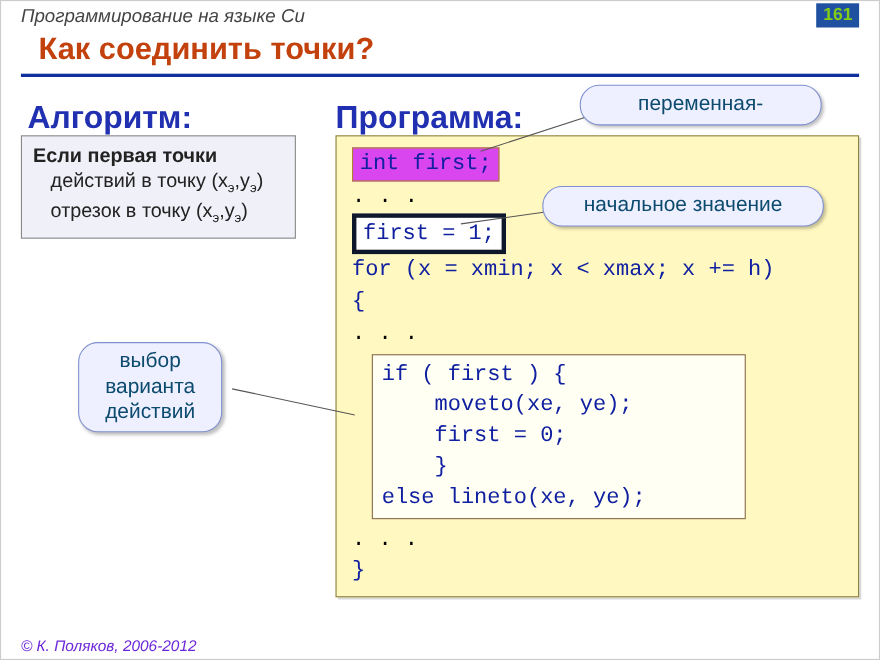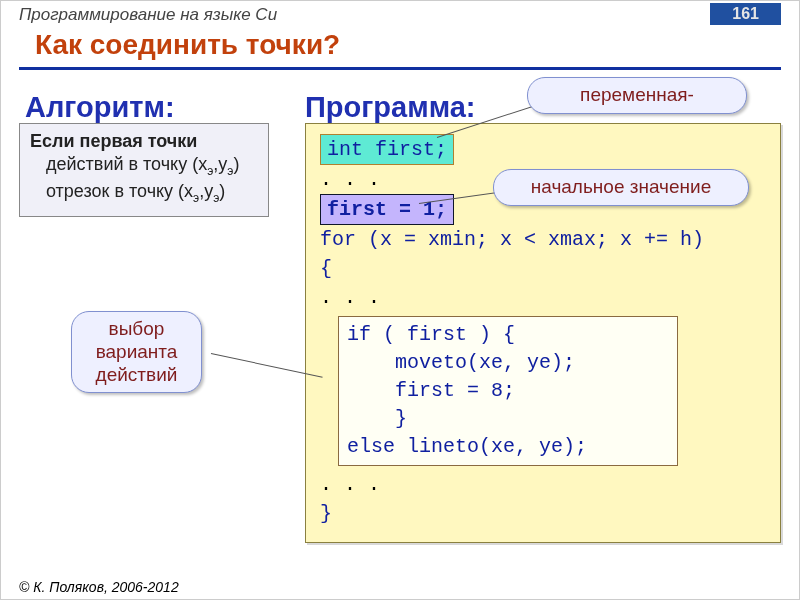--- a/index.html
+++ b/index.html
@@ -15,23 +15,23 @@
     border: 1px solid #ccc;
   }
   .header-bar {
     display: flex; justify-content: space-between;
     align-items: flex-end;
     padding: 2px 18px 2px 18px;
     font-size: 17px; color: #444;
     font-style: italic;
   }
   .page-badge {
-    background: #2050a0; color: #e5e5e5;
+    background: #2050a0; color: #84cc16;
     font-style: normal; font-weight: bold;
-    padding: 2px 22px; font-size: 16px;
+    padding: 2px 6px; font-size: 16px;
   }
   .title {
     font-size: 28px; font-weight: bold;
     color: #c2410c;
     padding: 2px 0 2px 34px;
   }
   .rule {
     margin: 4px 18px 0 18px;
     height: 3px; background: #1030a0;
   }
@@ -55,57 +55,56 @@
     box-shadow: 2px 2px 0 rgba(0,0,0,0.15);
     padding: 10px 14px;
     font-family: "Courier New", monospace;
     font-size: 20px; color: #1020a0;
     line-height: 1.45;
   }
   .code-panel .blk { color: #000; }
   .hl-box {
     display: inline-block;
     border: 1px solid #b08030;
-    background: #5eead4;
+    background: #d946ef;
     padding: 0 6px;
   }
   .hl-green {
     display: inline-block;
-    border: 1px solid #0f172a;
-    background: #c4b5fd;
+    border: 4px solid #0f172a;
+    background: #ffffff;
     padding: 0 6px;
-    font-weight: bold;
   }
   .if-block {
     margin: 4px 0 4px 18px;
     width: 340px;
     border: 1px solid #8a6a40; background: #fffff4;
     padding: 4px 8px; color: #1020a0;
     font-family: "Courier New", monospace;
     white-space: pre;
     line-height: 1.4;
   }
   .callout {
     position: absolute;
     background: #eef0ff;
     border: 1px solid #8090d0;
     border-radius: 18px;
     box-shadow: 2px 2px 3px rgba(0,0,0,0.25);
     padding: 6px 16px;
-    font-size: 19px; color: #7f1d1d;
+    font-size: 19px; color: #0c4a6e;
     text-align: center;
     line-height: 1.2;
   }
   .c1 { left: 508px; top: -14px; width: 220px; }
   .c2 { left: 474px; top: 78px; width: 256px; }
   .c3 { left: 52px;  top: 220px; width: 131px; }
   .leader { position:absolute; background:#555; height:1px; transform-origin: left center; }
   .footer {
     position: absolute; left: 18px; bottom: 4px;
-    font-size: 14px; color: #000000; font-style: italic;
+    font-size: 14px; color: #6d28d9; font-style: italic;
   }
 </style>
 </head>
 <body>
 
 <div class="slide">
   <div class="header-bar">
     <span>Программирование на языке Си</span>
     <span class="page-badge">161</span>
   </div>
@@ -128,21 +127,21 @@
 
     <div class="code-panel">
       <div><span class="hl-box">int first;</span></div>
       <div class="blk">. . .</div>
       <div><span class="hl-green">first = 1;</span></div>
       <div>for (x = xmin;  x &lt; xmax;  x += h)</div>
       <div>   {</div>
       <div class="blk">   . . .</div>
       <div class="if-block">if ( first ) {
     moveto(xe, ye);
-    first = 8;
+    first = 0;
     }
 else lineto(xe, ye);</div>
       <div class="blk">   . . .</div>
       <div>   }</div>
     </div>
 
     <div class="leader" style="left:418px; top:46px; width:120px; transform:rotate(-18deg);"></div>
     <div class="leader" style="left:400px; top:112px; width:110px; transform:rotate(-8deg);"></div>
     <div class="leader" style="left:192px; top:262px; width:114px; transform:rotate(12deg);"></div>
 

